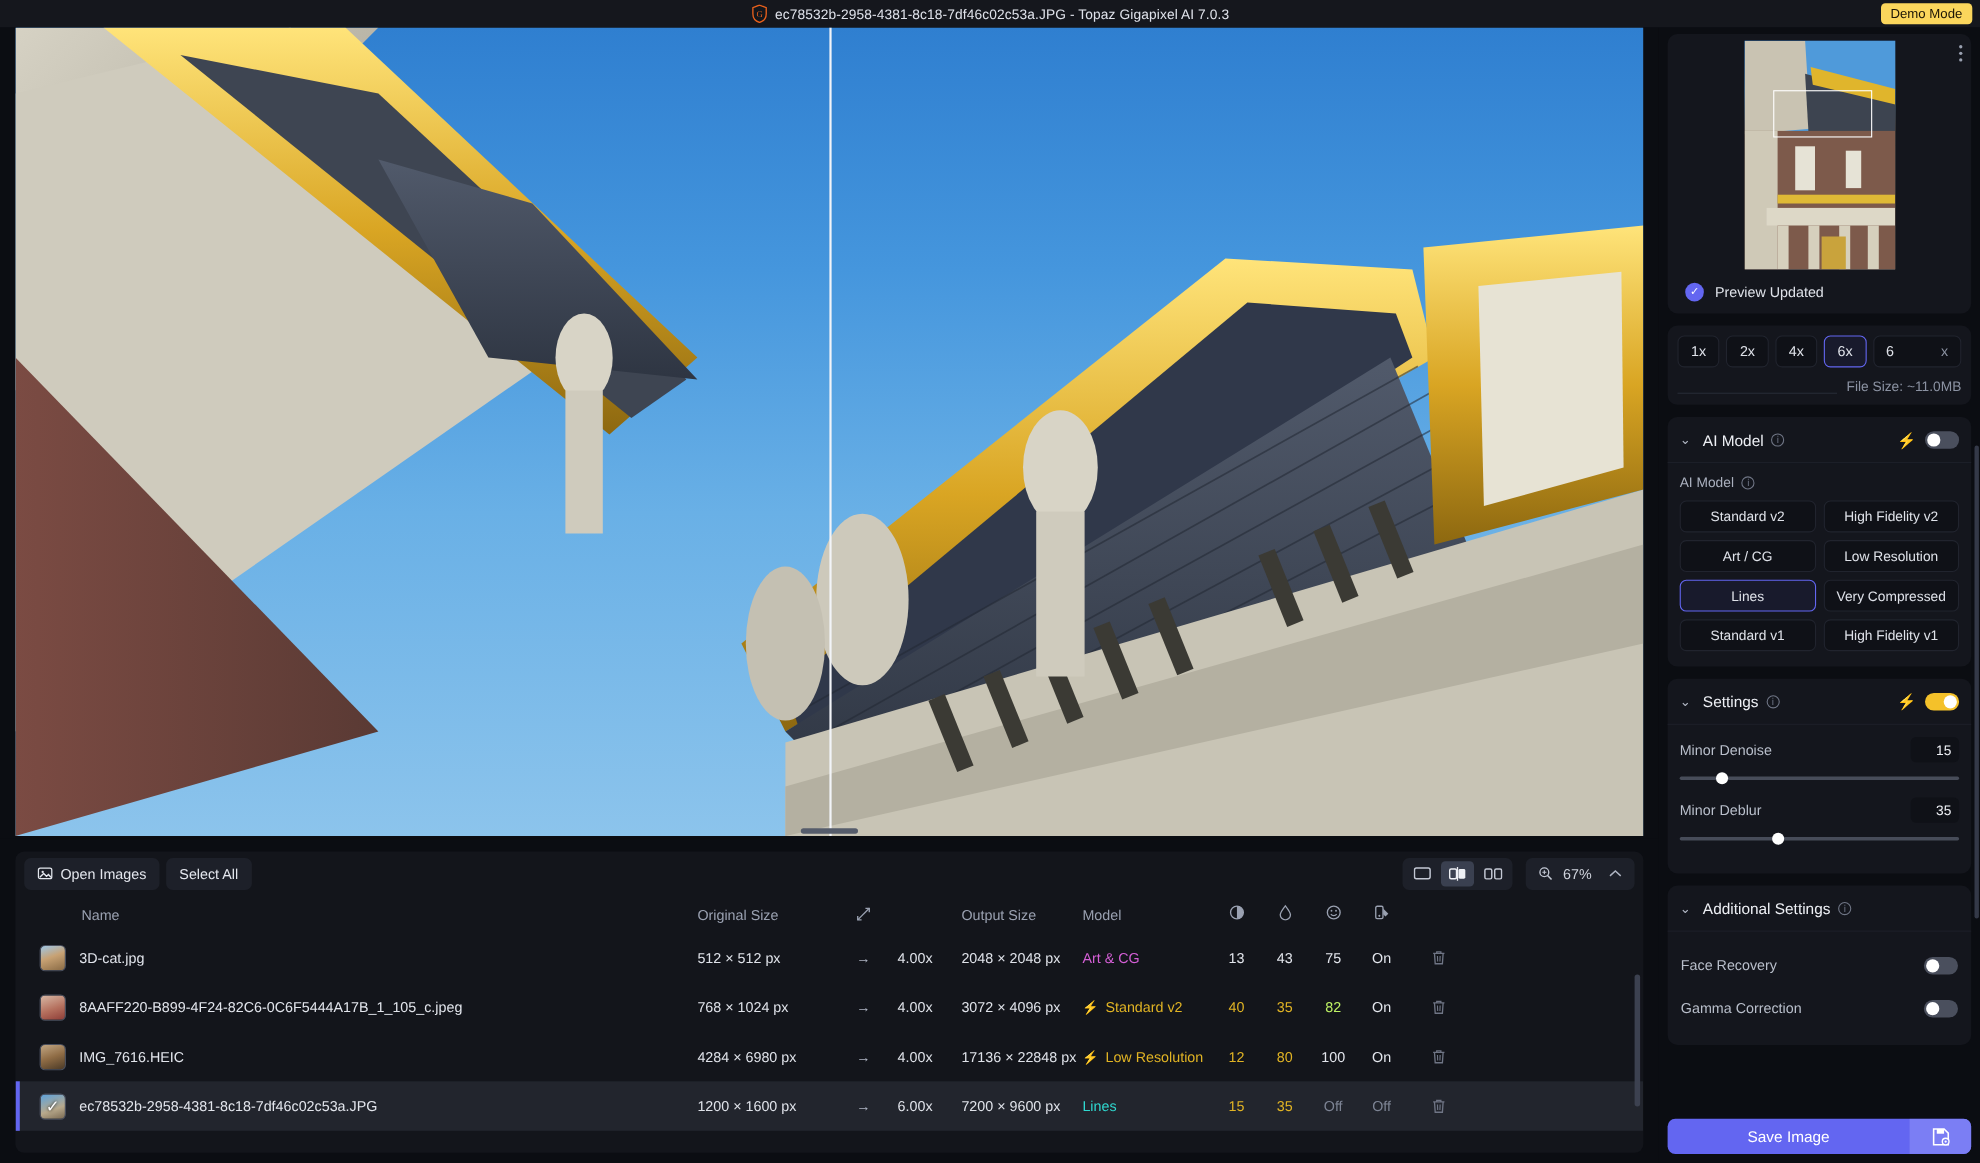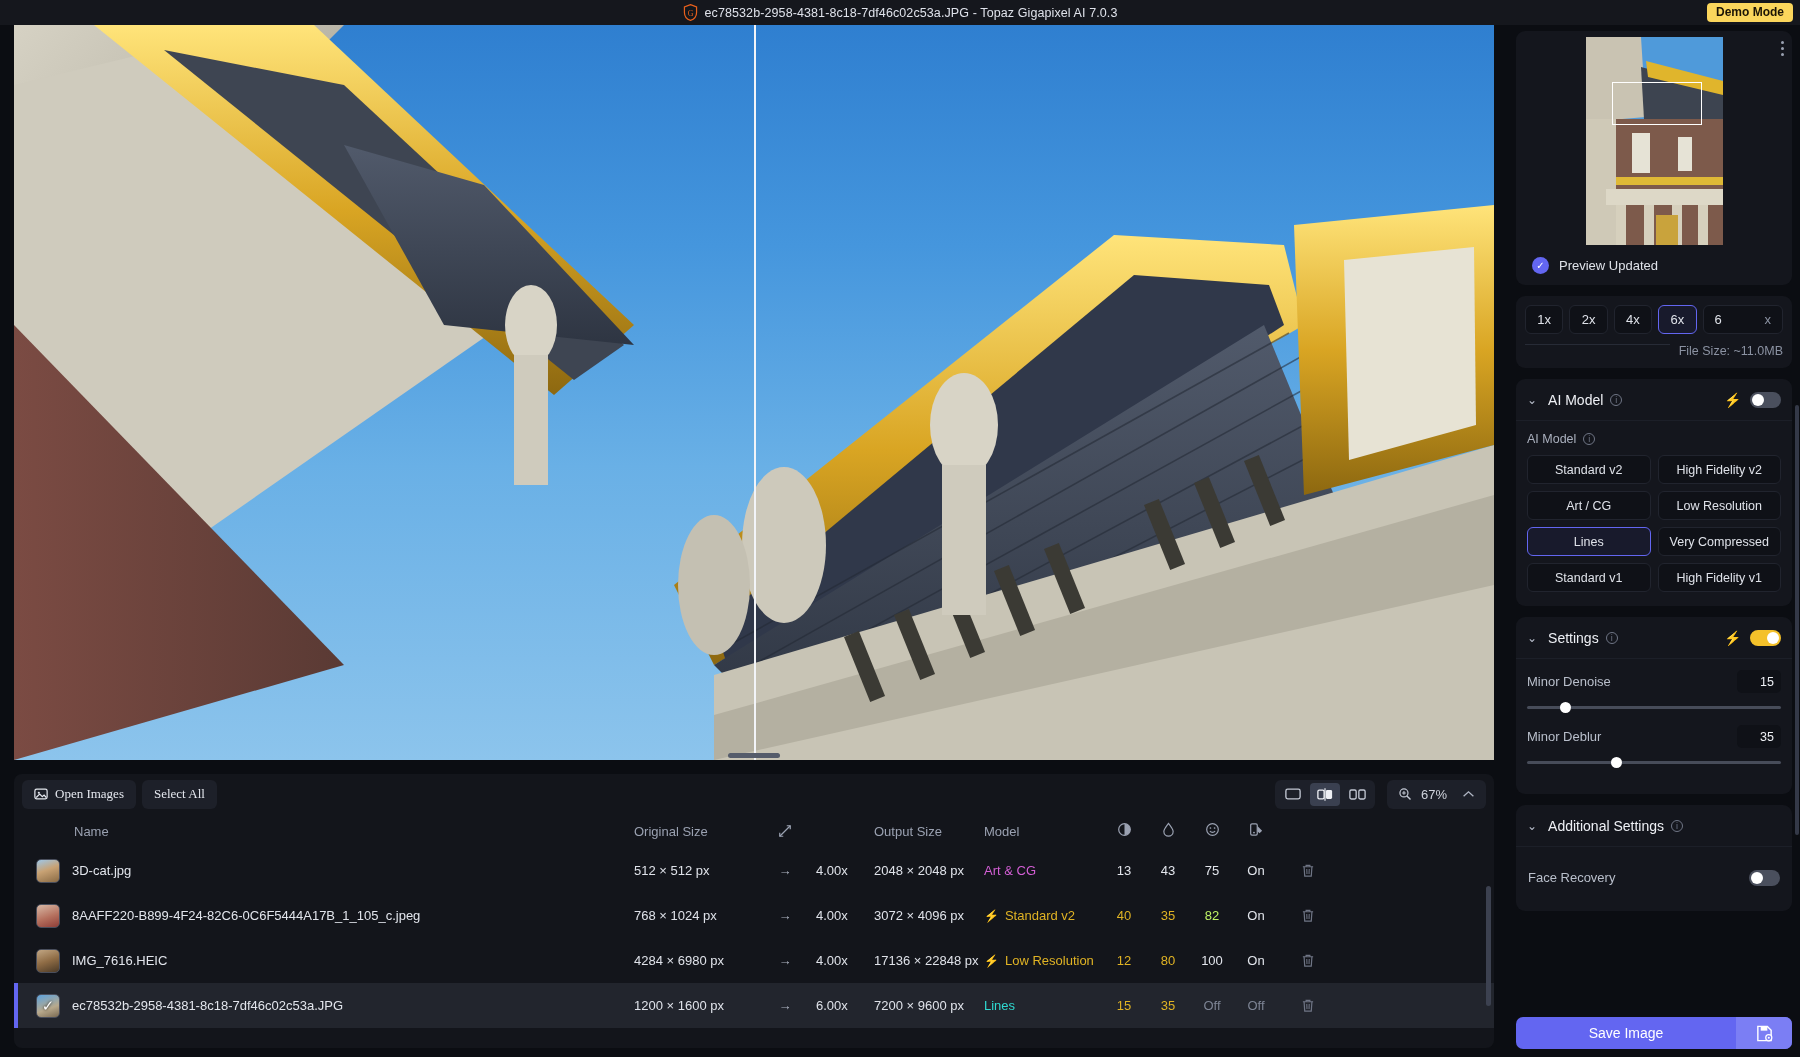--- a/index.html
+++ b/index.html
@@ -19,21 +19,21 @@
   }
   .title-wrap { display: flex; align-items: center; gap: 7px; }
   .app-logo {
     width: 15px; height: 17px;
     display: block;
   }
   .title-text { font-size: 12.5px; color: #dfe2ea; letter-spacing: .1px; }
   .demo-badge {
     position: absolute; right: 7px; top: 3px;
     background: #fbd65c; color: #1b1405;
-    font-size: 12px; font-weight: 700;
+    font-size: 12px; font-weight: 400;
     padding: 2px 9px 3px; border-radius: 4px;
   }
 
   
   .main-area {
     position: absolute; left: 0; top: 25px;
     width: 1508px; height: 737px;
     background: #0b0d12;
     padding: 0 14px 0 14px;
   }
@@ -69,21 +69,21 @@
     overflow: hidden;
   }
   .bp-toolbar {
     height: 40px; display: flex; align-items: center;
     padding: 0 8px; gap: 6px;
   }
   .tb-btn {
     display: flex; align-items: center; gap: 7px;
     height: 29px; padding: 0 12px;
     background: #1d2029; border-radius: 6px;
-    font-size: 13px; color: #e4e7ee; cursor: pointer; font-family: Liberation Serif, serif;
+    font-size: 13px; color: #e4e7ee; cursor: pointer;
   }
   .tb-btn.flat { background: #1d2029; }
   .tb-spacer { flex: 1; }
   .viewmode-group {
     display: flex; align-items: center; gap: 2px;
     background: #1d2029; border-radius: 6px; padding: 3px;
   }
   .vm {
     width: 30px; height: 23px; border-radius: 4px;
     display: flex; align-items: center; justify-content: center;
@@ -187,21 +187,21 @@
     display: flex; align-items: center; justify-content: center; cursor: pointer;
   }
   .sc-btn.active { border-color: #6366f1; background: #181a2c; }
   .sc-custom {
     flex: 1.55; height: 29px; background: #0f1117; border: 1px solid #21242e;
     border-radius: 6px; display: flex; align-items: center; justify-content: space-between;
     padding: 0 11px; font-size: 13px; color: #dfe2e9; cursor: text;
   }
   .sc-custom .unit { color: #8b92a2; }
   .filesize-row {
-    display: flex; align-items: flex-start; gap: 9px; margin-top: 10px; padding-bottom: 4px;
+    display: flex; align-items: flex-end; gap: 9px; margin-top: 10px; padding-bottom: 4px;
   }
   .fs-line { flex: 1; height: 1px; background: #272b36; }
   .fs-text { font-size: 12.5px; color: #8b92a2; }
 
   .sect-head {
     display: flex; align-items: center; height: 42px; padding: 0 11px;
     border-bottom: 1px solid #1c1f28;
   }
   .chev { color: #b6bcc9; font-size: 12px; margin-right: 11px; }
   .sect-title { font-size: 14px; color: #eef0f5; font-weight: 400; }
@@ -702,20 +702,26 @@
       <span class="sect-title">Additional Settings</span>
       <i class="info-i">i</i>
     </div>
     <div class="sect-body" id="addopts">
         <div class="opt-row">
           <span class="opt-label">Face Recovery</span>
           <span class="toggle">
             <i></i>
           </span>
         </div>
+        <div class="opt-row">
+          <span class="opt-label">Gamma Correction</span>
+          <span class="toggle">
+            <i></i>
+          </span>
+        </div>
       </div>
   </div>
 
   <div class="right-scrollbar"></div>
 
   <div class="save-btn">
     <span class="save-txt">Save Image</span>
     <span class="save-icon">
       <svg width="19" height="19" viewBox="0 0 20 20">
         <path d="M3 2.5 H13 L17 6.5 V17.5 H3 Z" fill="none" stroke="#fff" stroke-width="1.5"></path>

